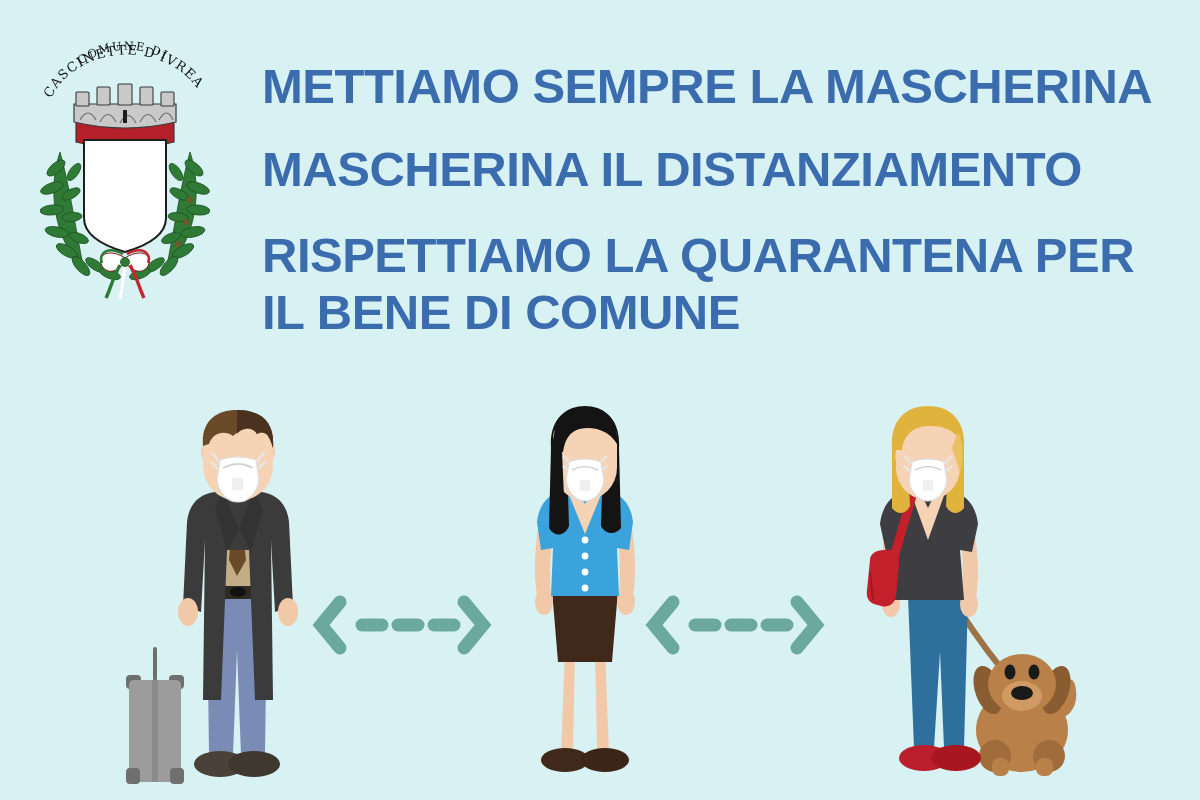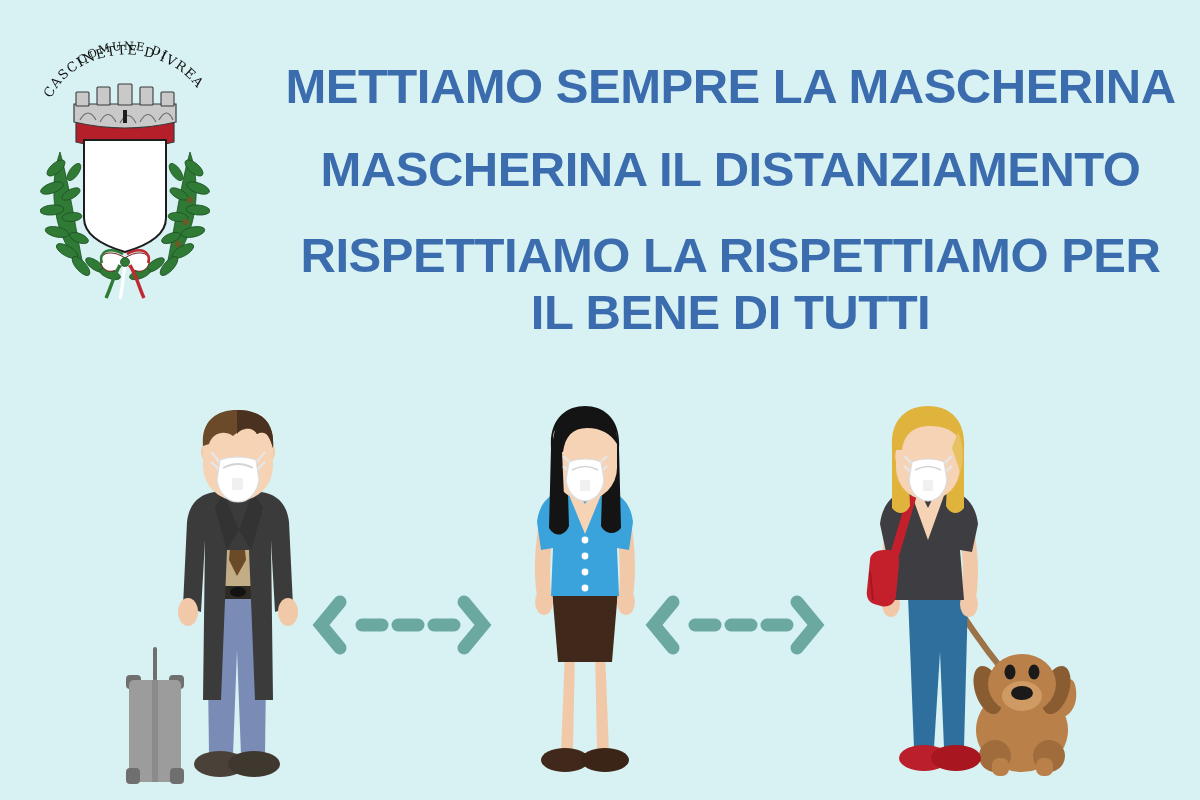--- a/index.html
+++ b/index.html
@@ -10,21 +10,21 @@
     position:relative;
   }
   .poster{position:absolute;inset:0;background:#d8f2f3;}
 
   
   .crest{position:absolute;left:40px;top:22px;width:170px;height:280px;}
   .crest svg{display:block;width:100%;height:100%;}
 
   
   .headline{
-    position:absolute;left:278px;top:62px;width:905px;text-align:center;
+    position:absolute;left:262px;top:62px;width:905px;
   }
   .headline .line{
     color:#3b6cae;
     font-weight:bold;
     font-size:49px;
     line-height:1.0;
     letter-spacing:-0.5px;
     margin:0 0 30px 0;
     white-space:nowrap;
     font-family:"Liberation Sans", sans-serif;
@@ -165,21 +165,21 @@
         <path d="M90,243 C98,258 100,268 104,276" fill="none" stroke="#c2282f" stroke-width="3.4"></path>
         <path d="M85,243 C83,258 82,268 80,277" fill="none" stroke="#ffffff" stroke-width="3"></path>
         <circle cx="85" cy="240" r="4.5" fill="#2f7a35" stroke="#1d5224" stroke-width="0.8"></circle>
       </g>
     </svg>
   </div>
 
   <div class="headline">
     <div class="line">METTIAMO SEMPRE LA MASCHERINA</div>
     <div class="line wrap">MASCHERINA IL DISTANZIAMENTO</div>
-    <div class="line wrap" style="margin-top:30px;">RISPETTIAMO LA RISPETTIAMO PER IL BENE DI TUTTI</div>
+    <div class="line wrap" style="margin-top:30px;">RISPETTIAMO LA QUARANTENA PER IL BENE DI COMUNE</div>
   </div>
 
   <div class="scene">
 
     <div class="fig fig-man">
       <svg width="230" height="400" viewBox="0 0 230 400" xmlns="http://www.w3.org/2000/svg">
 
         <g>
           <rect x="38" y="247" width="4" height="34" rx="2" fill="#6f6f6f"></rect>
           <rect x="11" y="275" width="15" height="14" rx="4" fill="#6f6f6f"></rect>

